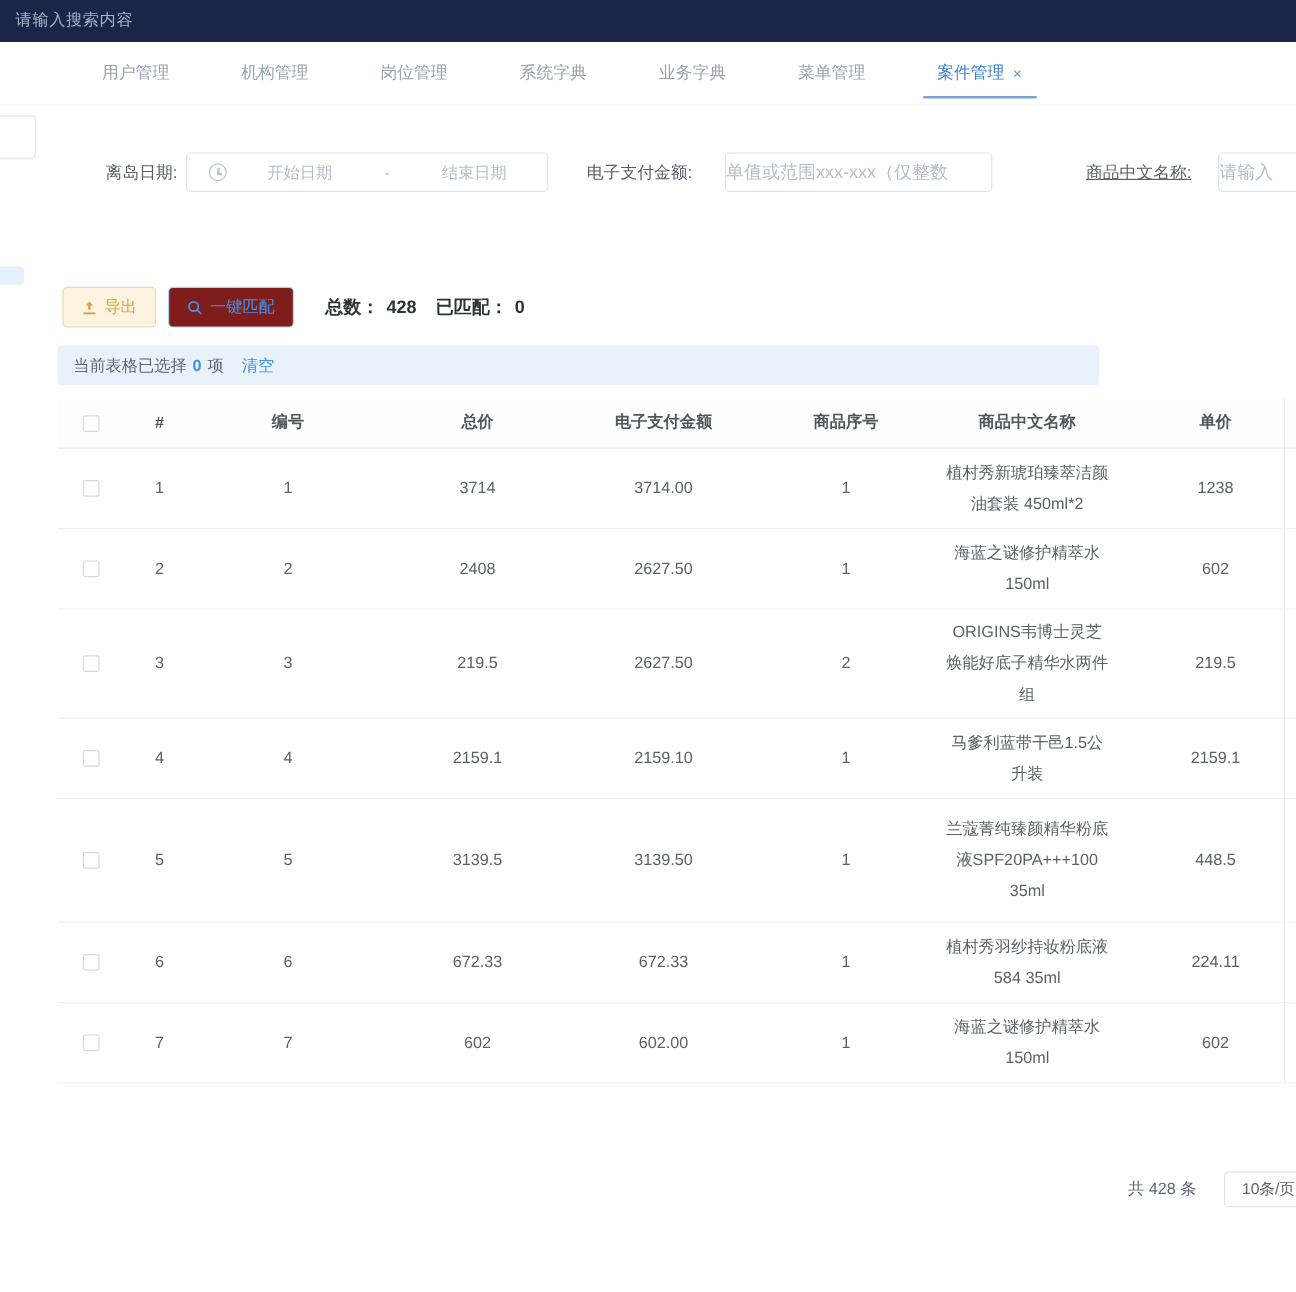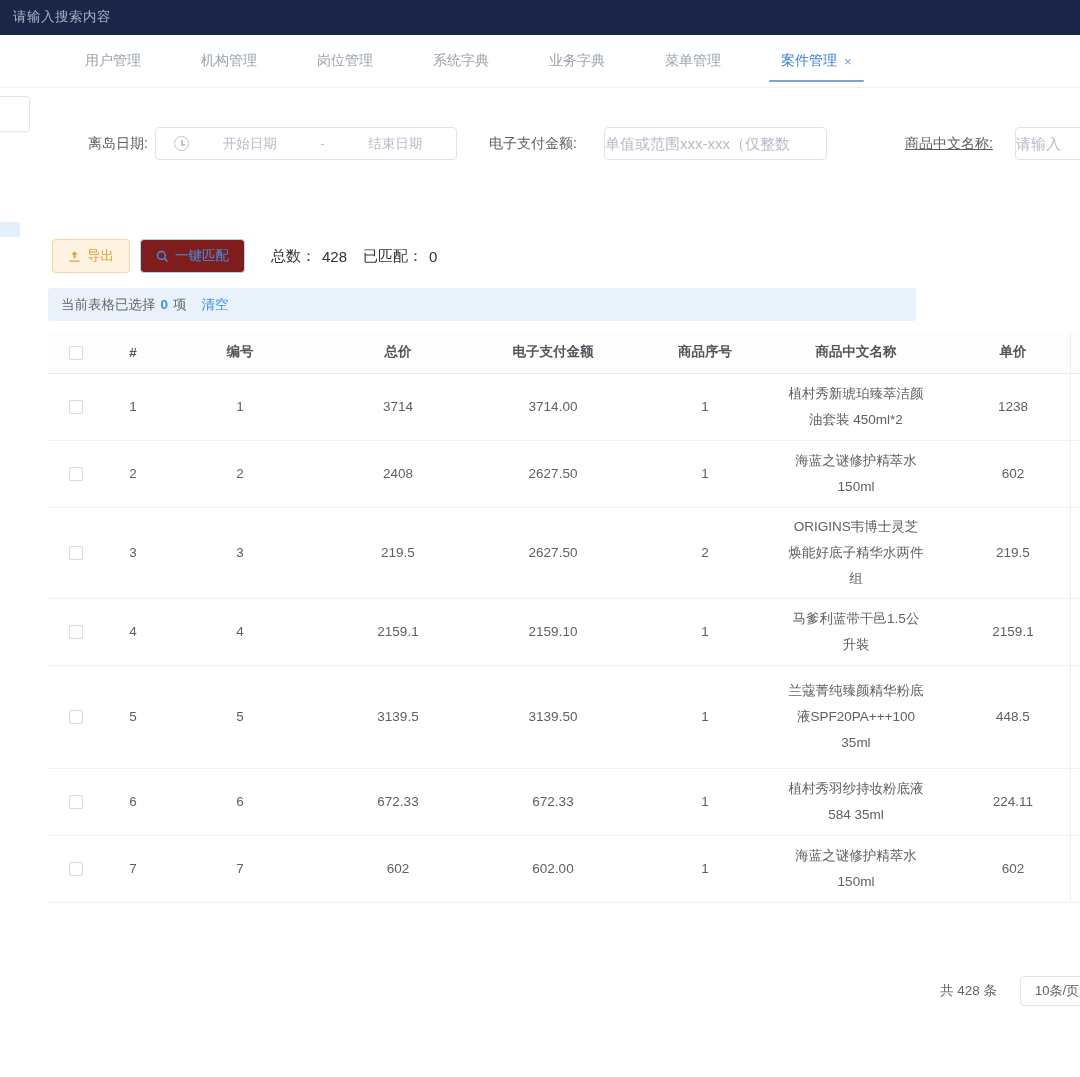--- a/index.html
+++ b/index.html
@@ -37,21 +37,21 @@
   .f-input { position:absolute; top:0; height:33px; border:1px solid #e0e3e9; border-radius:4px; background:#fff; font-size:15px; color:#606266; padding:0 0; outline:none; font-family:inherit; }
   .f-input::placeholder { color:#b6bcc8; }
   .inp-amount { left:604px; width:223px; }
   .inp-name { left:1015px; width:110px; }
 
   
   .toolbar { position:absolute; left:52px; top:239px; height:34px; display:flex; align-items:center; }
   .btn { height:34px; display:flex; align-items:center; gap:6px; border-radius:4px; font-size:13.5px; padding:0 15px; cursor:pointer; border:1px solid transparent; background:none; font-family:inherit; }
   .btn-export { background:#fdf3e0; border-color:#f3d8a4; color:#dd9f3c; }
   .btn-match { background:#7f1d1d; border-color:#a9d4f6; color:#3d96f0; margin-left:10px; }
-  .counts { display:flex; align-items:center; margin-left:26px; font-size:15px; font-weight:400; color:#2f3338; gap:6px; }
+  .counts { display:flex; align-items:center; margin-left:26px; font-size:15px; font-weight:700; color:#2f3338; gap:6px; }
 
   
   .selbar { position:absolute; left:48px; top:288px; width:868px; height:33px; background:#e9f2fb; border-radius:3px; display:flex; align-items:center; padding-left:13px; font-size:13.5px; color:#5f6672; gap:5px; }
   .selbar .sel-count { color:#3d8fe8; font-weight:700; }
   .selbar .clear-link { color:#3d8fe8; margin-left:10px; cursor:pointer; }
 
   
   .table-wrap { position:absolute; left:48px; top:332px; width:1032px; height:571px; overflow:hidden; }
   table { border-collapse:collapse; table-layout:fixed; width:1048px; }
   thead th { height:41px; font-size:13.5px; font-weight:700; color:#52565c; text-align:center; background:#fdfdfe; border-bottom:1px solid #e9ecf0; }

